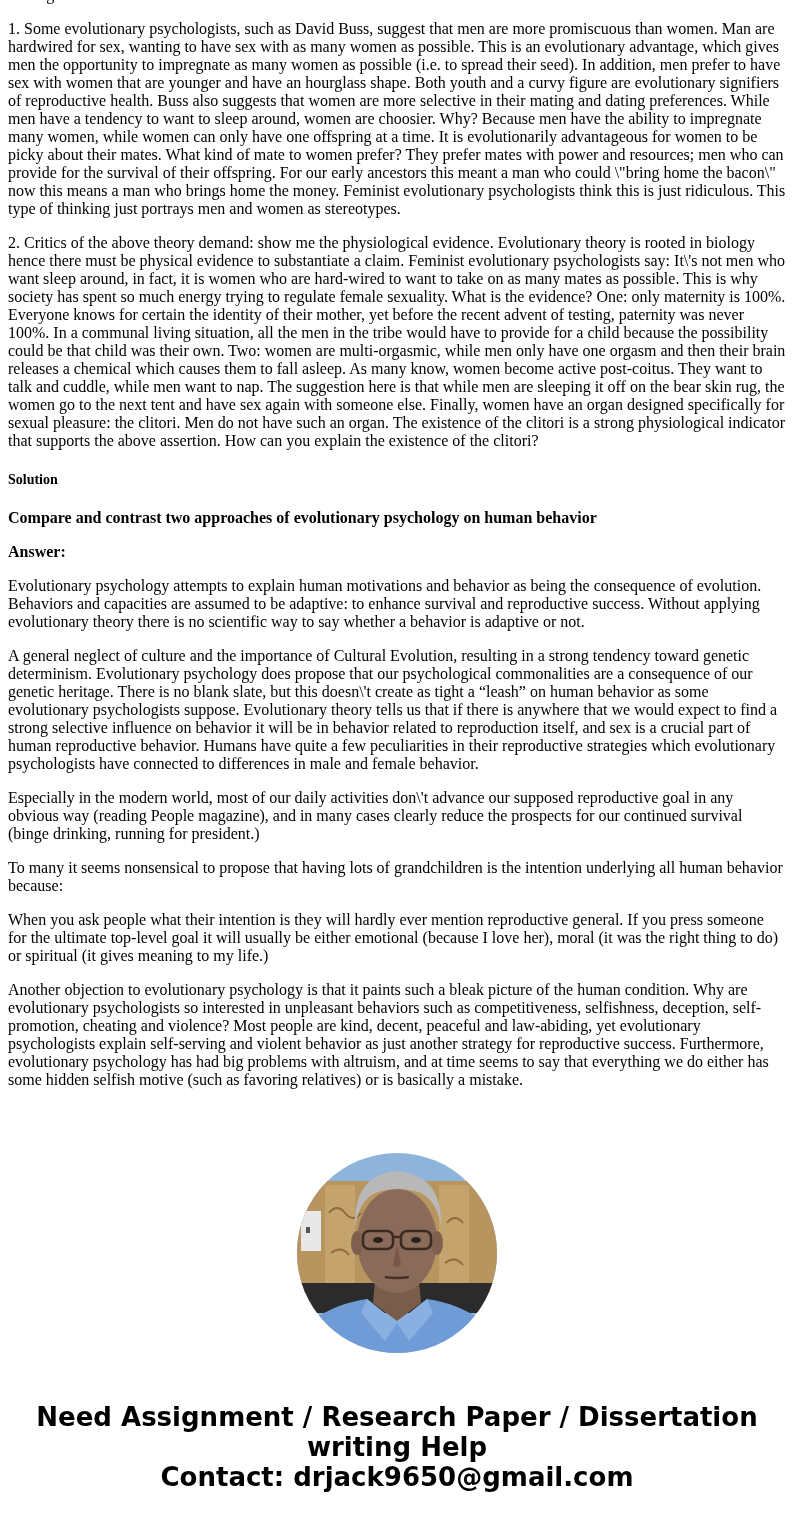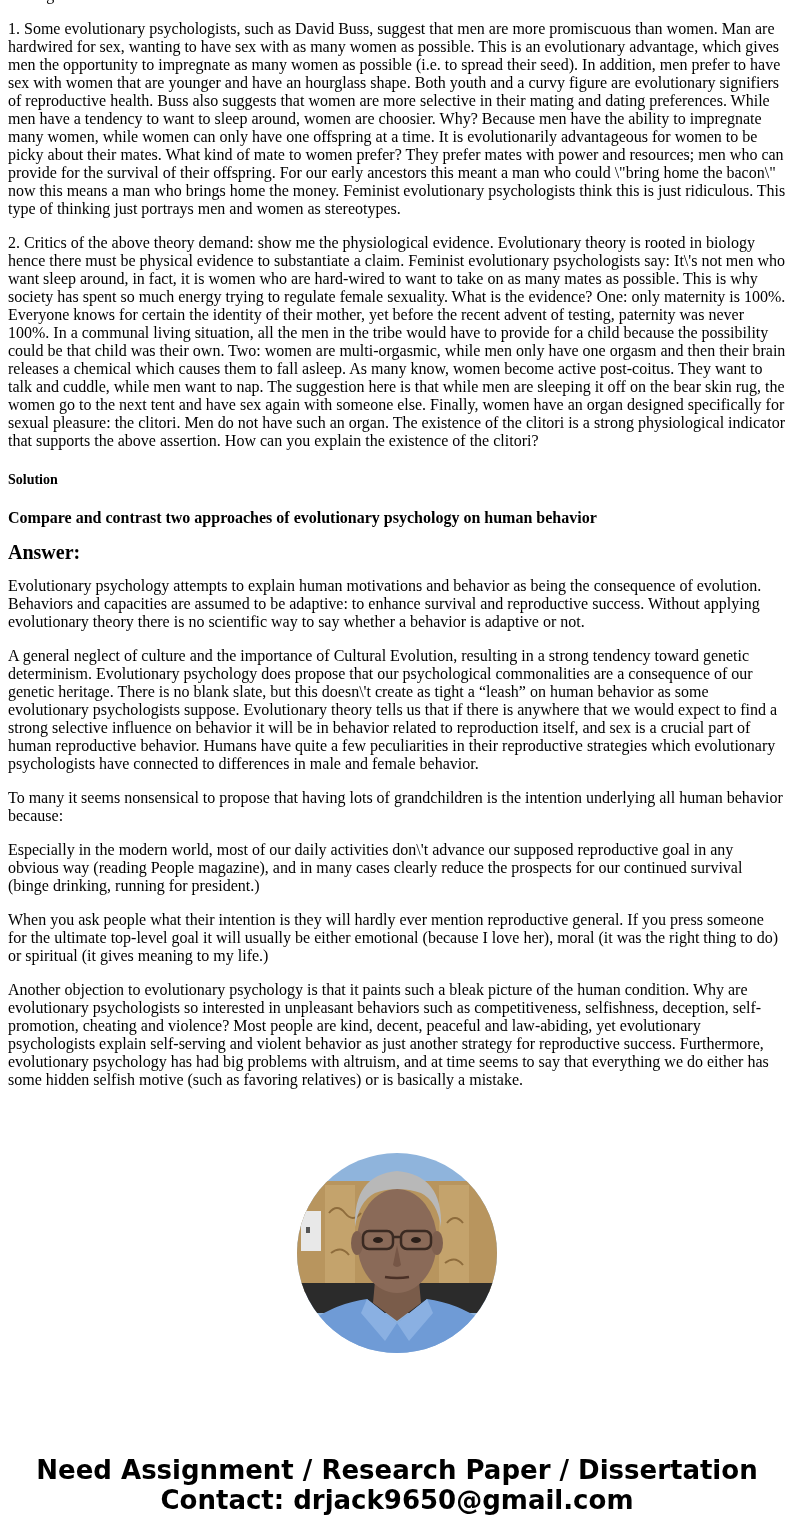--- a/index.html
+++ b/index.html
@@ -37,21 +37,21 @@
       line-height: 22px;
       margin: 19px 0 18px 0;
     }
     h4.question-heading {
       font-size: 16px;
       font-weight: bold;
       line-height: 18px;
       margin: 8px 0 16px 0;
     }
     h4.answer-heading {
-      font-size: 20px;
+      font-size: 16px;
       font-weight: bold;
       line-height: 18px;
       margin: 0 0 16px 0;
     }
     .avatar-wrap {
       position: absolute;
       left: 297px;
       top: 1153px;
       width: 200px;
       height: 200px;
@@ -59,21 +59,21 @@
       overflow: hidden;
     }
     .avatar-svg {
       display: block;
       width: 200px;
       height: 200px;
     }
     .banner {
       position: absolute;
       left: 0;
-      top: 1455px;
+      top: 1402px;
       width: 794px;
       text-align: center;
       font-family: "DejaVu Sans", "Liberation Sans", sans-serif;
       font-weight: bold;
       font-size: 26px;
       line-height: 30px;
       color: #000000;
     }
     .banner div {
       display: block;
@@ -89,22 +89,22 @@
   <p>2. Critics of the above theory demand: show me the physiological evidence. Evolutionary theory is rooted in biology hence there must be physical evidence to substantiate a claim. Feminist evolutionary psychologists say: It\'s not men who want sleep around, in fact, it is women who are hard-wired to want to take on as many mates as possible. This is why society has spent so much energy trying to regulate female sexuality. What is the evidence? One: only maternity is 100%. Everyone knows for certain the identity of their mother, yet before the recent advent of testing, paternity was never 100%. In a communal living situation, all the men in the tribe would have to provide for a child because the possibility could be that child was their own. Two: women are multi-orgasmic, while men only have one orgasm and then their brain releases a chemical which causes them to fall asleep. As many know, women become active post-coitus. They want to talk and cuddle, while men want to nap. The suggestion here is that while men are sleeping it off on the bear skin rug, the women go to the next tent and have sex again with someone else. Finally, women have an organ designed specifically for sexual pleasure: the clitori. Men do not have such an organ. The existence of the clitori is a strong physiological indicator that supports the above assertion. How can you explain the existence of the clitori?</p>
 
   <h3 class="section-heading">Solution</h3>
 
   <h4 class="question-heading">Compare and contrast two approaches of evolutionary psychology on human behavior</h4>
 
   <h4 class="answer-heading">Answer:</h4>
 
   <p>Evolutionary psychology attempts to explain human motivations and behavior as being the consequence of evolution. Behaviors and capacities are assumed to be adaptive: to enhance survival and reproductive success. Without applying evolutionary theory there is no scientific way to say whether a behavior is adaptive or not.</p>
   <p>A general neglect of culture and the importance of Cultural Evolution, resulting in a strong tendency toward genetic determinism. Evolutionary psychology does propose that our psychological commonalities are a consequence of our genetic heritage. There is no blank slate, but this doesn\'t create as tight a “leash” on human behavior as some evolutionary psychologists suppose. Evolutionary theory tells us that if there is anywhere that we would expect to find a strong selective influence on behavior it will be in behavior related to reproduction itself, and sex is a crucial part of human reproductive behavior. Humans have quite a few peculiarities in their reproductive strategies which evolutionary psychologists have connected to differences in male and female behavior.</p>
+  <p>Especially in the modern world, most of our daily activities don\'t advance our supposed reproductive goal in any obvious way (reading People magazine), and in many cases clearly reduce the prospects for our continued survival (binge drinking, running for president.)</p>
   <p>To many it seems nonsensical to propose that having lots of grandchildren is the intention underlying all human behavior because:</p>
-  <p>Especially in the modern world, most of our daily activities don\'t advance our supposed reproductive goal in any obvious way (reading People magazine), and in many cases clearly reduce the prospects for our continued survival (binge drinking, running for president.)</p>
   <p>When you ask people what their intention is they will hardly ever mention reproductive general. If you press someone for the ultimate top-level goal it will usually be either emotional (because I love her), moral (it was the right thing to do) or spiritual (it gives meaning to my life.)</p>
   <p>Another objection to evolutionary psychology is that it paints such a bleak picture of the human condition. Why are evolutionary psychologists so interested in unpleasant behaviors such as competitiveness, selfishness, deception, self-promotion, cheating and violence? Most people are kind, decent, peaceful and law-abiding, yet evolutionary psychologists explain self-serving and violent behavior as just another strategy for reproductive success. Furthermore, evolutionary psychology has had big problems with altruism, and at time seems to say that everything we do either has some hidden selfish motive (such as favoring relatives) or is basically a mistake.</p>
 </div>
 
 <div class="avatar-wrap">
   <svg class="avatar-svg" viewBox="0 0 200 200" xmlns="http://www.w3.org/2000/svg">
 
     <rect x="0" y="0" width="200" height="200" fill="#8fb4dc"></rect>
 
     <rect x="0" y="28" width="200" height="112" fill="#b8955e"></rect>
@@ -138,14 +138,15 @@
     <ellipse cx="119" cy="87" rx="5" ry="3" fill="#2a1e18"></ellipse>
 
     <path d="M100 92 L96 112 Q100 116 104 112 Z" fill="#765646"></path>
 
     <path d="M88 124 Q100 126 112 124" stroke="#4a3026" stroke-width="2.5" fill="none"></path>
   </svg>
 </div>
 
 <div class="banner">
   <div>Need Assignment / Research Paper / Dissertation</div>
+  <div>writing Help</div>
   <div>Contact: drjack9650@gmail.com</div>
 </div>
 
 </body></html>

